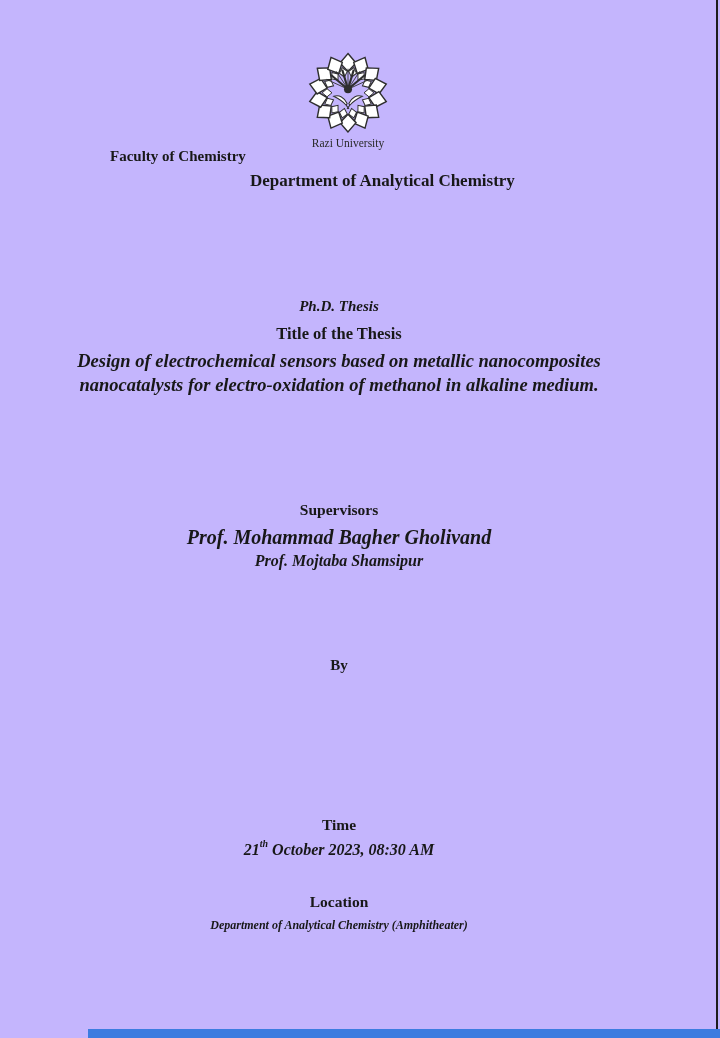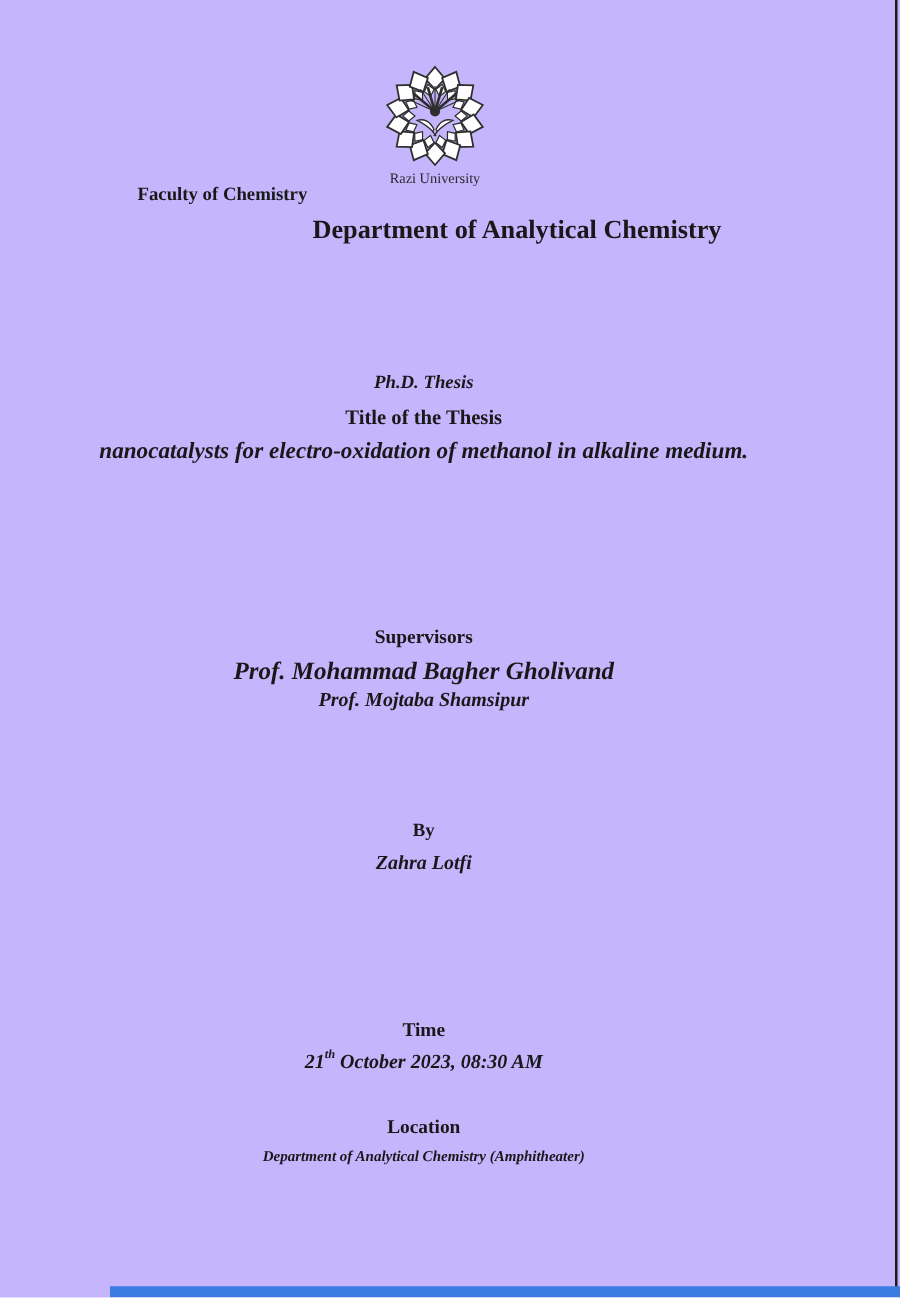--- a/index.html
+++ b/index.html
@@ -29,21 +29,21 @@
     color: #2a2a2a;
     white-space: nowrap;
     margin-top: 1px;
   }
   #faculty {
     left: 110px; top: 148px;
     font-size: 15px; font-weight: 700;
   }
   #department {
     left: 250px; top: 171px;
-    font-size: 21px; font-weight: 700;
+    font-size: 17px; font-weight: 700;
   }
 
   
   #degree-label { top: 298px; font-size: 15px; font-weight: 700; font-style: italic; }
   #title-heading { top: 324px; font-size: 16.5px; font-weight: 700; }
   #thesis-title {
     top: 350px;
     font-size: 18.5px;
     font-weight: 700;
     font-style: italic;
@@ -149,29 +149,29 @@
     <div id="logo-caption">Razi University</div>
   </div>
 
   <div id="faculty" class="abs">Faculty of Chemistry</div>
   <div id="department" class="abs">Department of Analytical Chemistry</div>
 
   <div id="degree-label" class="abs full center">Ph.D. Thesis</div>
   <div id="title-heading" class="abs full center">Title of the Thesis</div>
 
   <div id="thesis-title" class="abs full center">
+    <div>Design of electrochemical sensors based on metallic nanocomposites</div>
     <div>nanocatalysts for electro-oxidation of methanol in alkaline medium.</div>
   </div>
 
   <div id="supervisors-heading" class="abs full center">Supervisors</div>
   <div id="supervisor-1" class="abs full center">Prof. Mohammad Bagher Gholivand</div>
   <div id="supervisor-2" class="abs full center">Prof. Mojtaba Shamsipur</div>
 
   <div id="by-heading" class="abs full center">By</div>
-  <div id="author-name" class="abs full center">Zahra Lotfi</div>
 
   <div id="time-heading" class="abs full center">Time</div>
   <div id="time-value" class="abs full center">
     <span>21</span><sup>th</sup>
     <span>October 2023, 08:30 AM</span>
   </div>
 
   <div id="location-heading" class="abs full center">Location</div>
   <div id="location-value" class="abs full center">Department of Analytical Chemistry (Amphitheater)</div>
 

